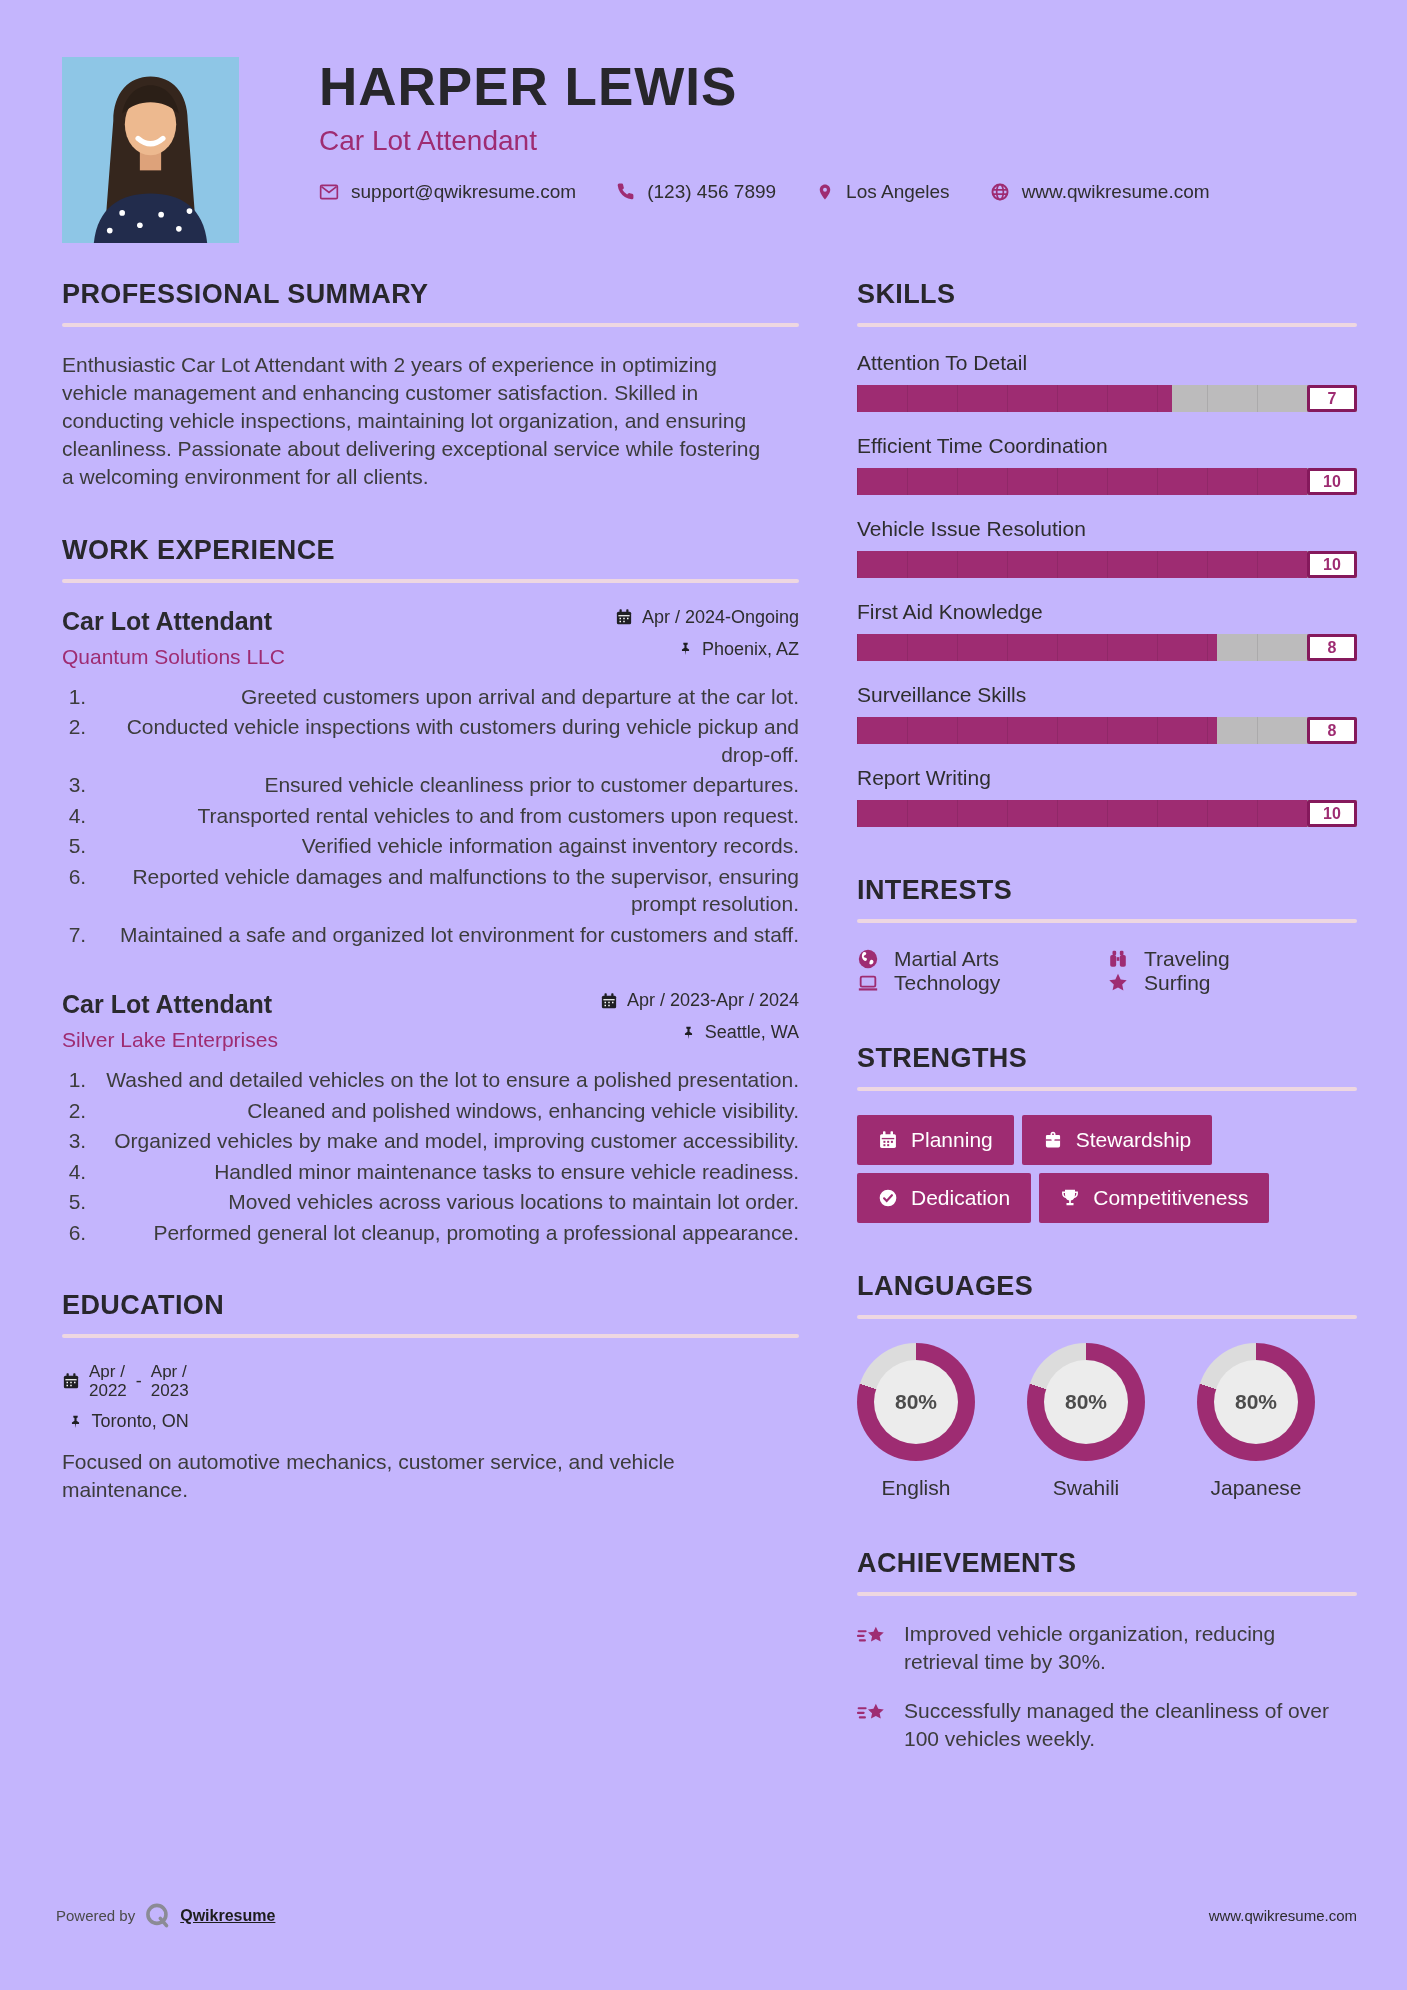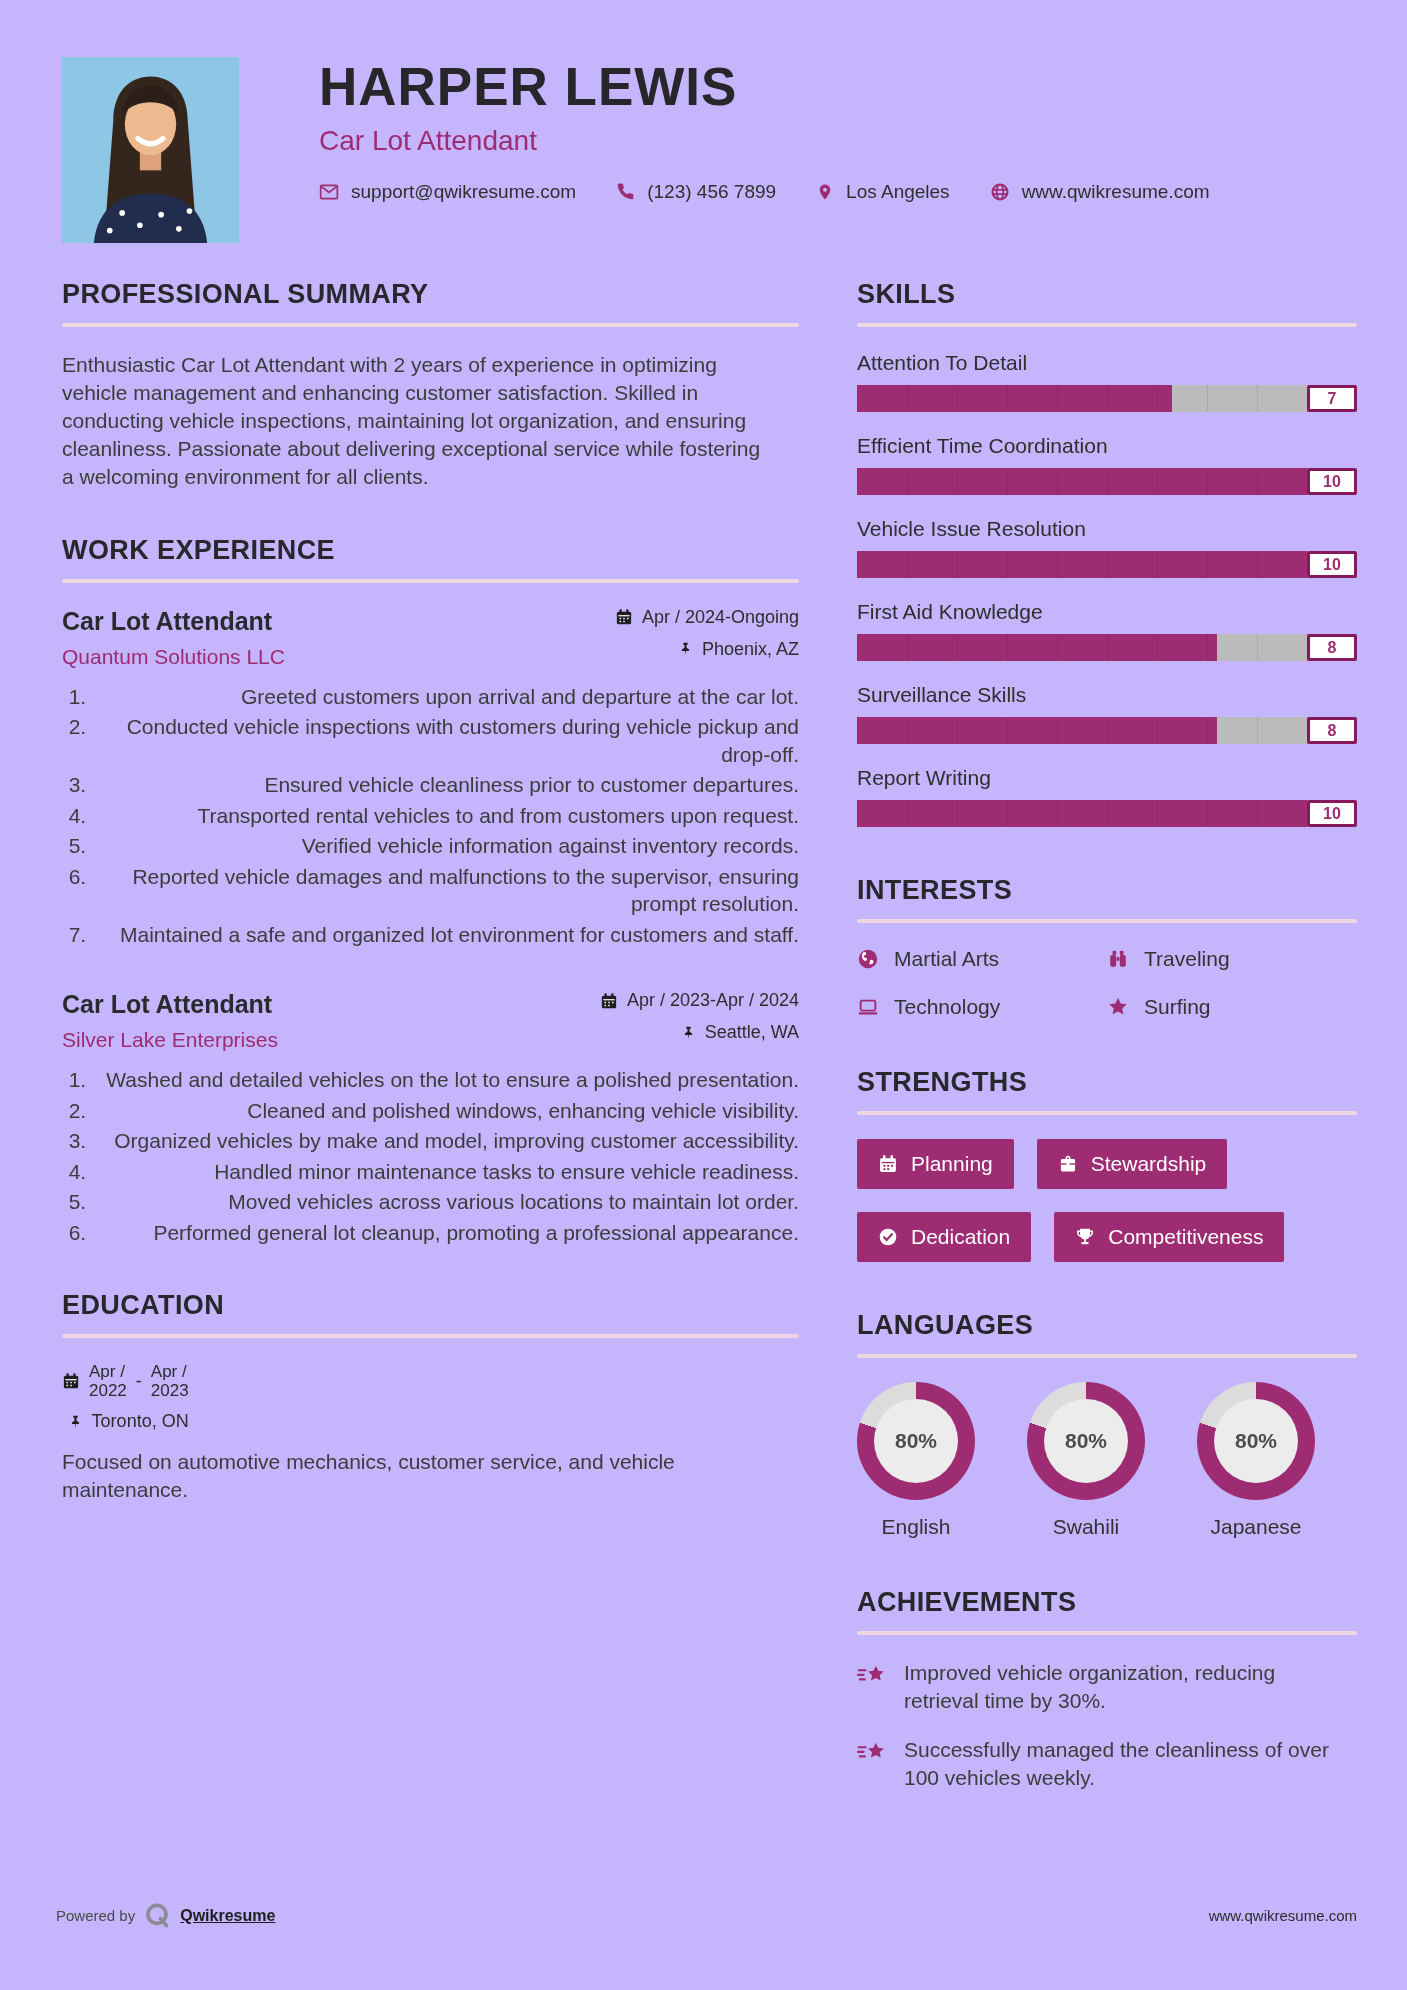--- a/index.html
+++ b/index.html
@@ -56,26 +56,26 @@
 
   
   .skill{margin-bottom:22px;}
   .skill-name{font-size:21px;color:#2e2e2e;margin-bottom:10px;}
   .bar{position:relative;height:27px;background:var(--bar-track);}
   .bar::after{content:"";position:absolute;inset:0;background-image:linear-gradient(to right,rgba(0,0,0,0.09) 0,rgba(0,0,0,0.09) 1px,transparent 1px);background-size:10% 100%;}
   .bar-fill{position:absolute;left:0;top:0;bottom:0;background:var(--accent);}
   .bar-badge{position:absolute;right:0;top:0;bottom:0;width:50px;background:#fff;border:3px solid var(--accent-dark);border-radius:2px;display:flex;align-items:center;justify-content:center;font-size:16px;font-weight:700;color:var(--accent);z-index:2;}
 
   
-  .interests-grid{display:grid;grid-template-columns:1fr 1fr;row-gap:24px;}
+  .interests-grid{display:grid;grid-template-columns:1fr 1fr;}
   .interest{display:flex;align-items:center;gap:15px;font-size:21px;color:#333;}
   .interest .ic{color:var(--accent);display:inline-flex;}
 
   
-  .strengths{display:flex;flex-wrap:wrap;gap:23px;}
+  .strengths{display:flex;flex-wrap:wrap;gap:8px;}
   .strength{display:inline-flex;align-items:center;gap:13px;height:50px;padding:0 21px;background:var(--accent);color:#fff;font-size:21px;border-radius:2px;}
   .strength .ic{display:inline-flex;color:#fff;}
 
   
   .langs{display:flex;gap:52px;}
   .lang{display:flex;flex-direction:column;align-items:center;text-align:right;}
   .donut{position:relative;width:118px;height:118px;border-radius:50%;}
   .donut-inner{position:absolute;inset:17px;border-radius:50%;background:var(--donut-inner);display:flex;align-items:center;justify-content:center;font-size:21px;font-weight:700;color:#4c4c4c;}
   .lang-label{margin-top:15px;font-size:21px;color:#333;}
 

